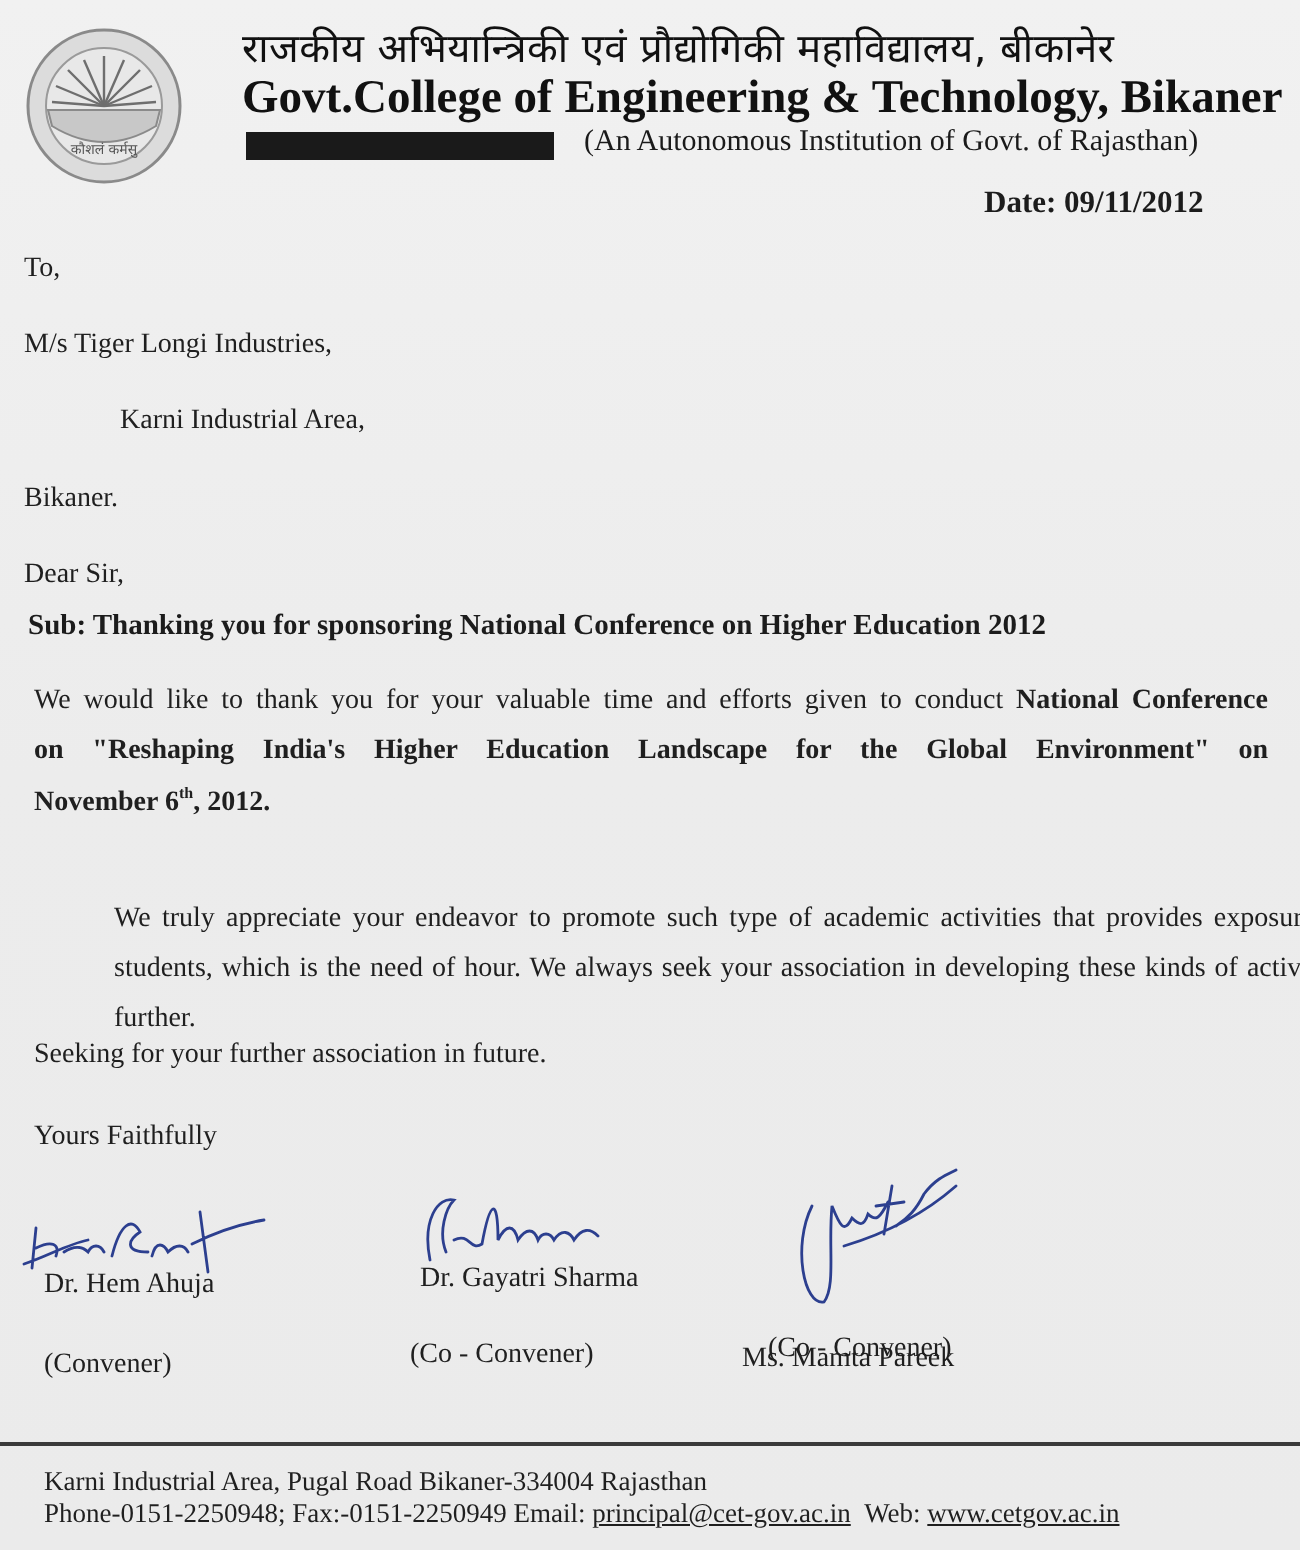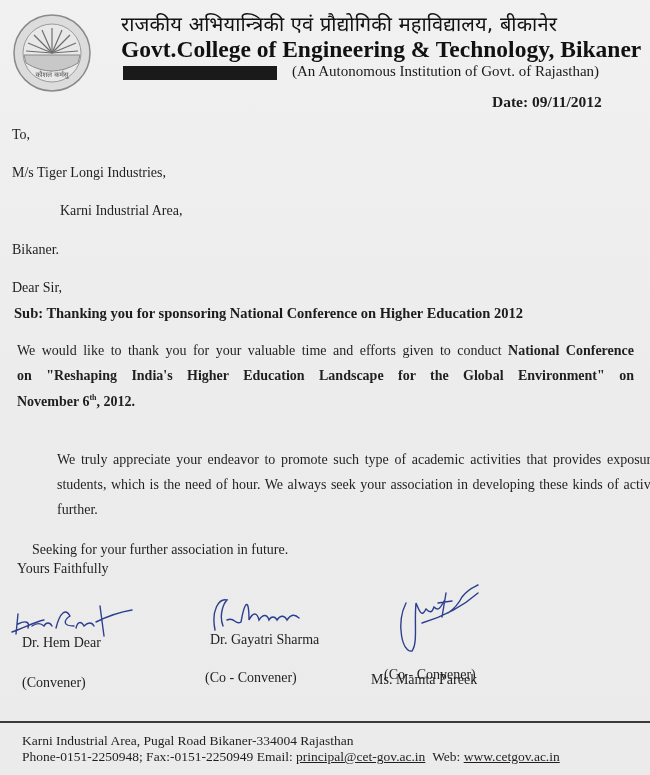--- a/index.html
+++ b/index.html
@@ -111,29 +111,29 @@
   <div class="para-b just" style="top:339px;">
     <span>We would like to thank you for your valuable time and efforts given to conduct </span><span class="bold">National Conference</span>
   </div>
   <div class="para-b just bold" style="top:364px;">on "Reshaping India's Higher Education Landscape for the Global Environment" on</div>
   <div class="para-b bold" style="top:390px;">
     <span>November 6</span><sup>th</sup><span>, 2012.</span>
   </div>
 
   <div class="para" style="top:447px; line-height:25px;margin-left:40px;">We truly appreciate your endeavor to promote such type of academic activities that provides exposure to students, which is the need of hour. We always seek your association in developing these kinds of activities further.</div>
 
-  <div class="line" style="top:520px; left:32px;margin-top:22px;">Seeking for your further association in future.</div>
+  <div class="line" style="top:520px; left:17px;">Seeking for your further association in future.</div>
   <div class="line" style="top:561px; left:17px;">Yours Faithfully</div>
 
   <div class="sig" style="left:4px; top:592px;">
     <svg width="135" height="50" viewBox="0 0 135 50">
       <path d="M8 40 C20 36 30 30 40 28 M14 22 L12 42 M14 32 C22 28 26 30 24 36 M28 34 C34 30 38 32 40 34 C42 30 46 30 48 34 M52 36 C56 20 62 16 66 24 C60 28 58 34 70 34 M72 36 C74 28 78 30 80 34 C84 30 88 30 90 34 M96 14 L100 44 M92 30 C104 24 116 20 128 18" fill="none" stroke="#2c3f8f" stroke-width="1.4" stroke-linecap="round"></path>
     </svg>
   </div>
-  <div class="signame" style="left:22px; top:635px;">Dr. Hem  Dear</div>
+  <div class="signame" style="left:22px; top:635px;">Dr. Hem  Ahuja</div>
   <div class="signame" style="left:22px; top:675px;">(Convener)</div>
 
   <div class="sig" style="left:205px; top:590px;">
     <svg width="100" height="45" viewBox="0 0 100 45">
       <path d="M10 40 C6 20 14 8 22 10 C18 14 14 26 18 36 M22 30 C30 26 30 36 36 32 C40 10 44 8 44 30 C48 22 52 22 54 30 C58 24 62 24 64 30 C66 26 70 26 72 30 C76 24 80 26 82 30 C86 24 90 24 94 28" fill="none" stroke="#2c3f8f" stroke-width="1.4" stroke-linecap="round"></path>
     </svg>
   </div>
   <div class="signame" style="left:210px; top:632px;">Dr. Gayatri Sharma</div>
   <div class="signame" style="left:205px; top:670px;">(Co - Convener)</div>
 

